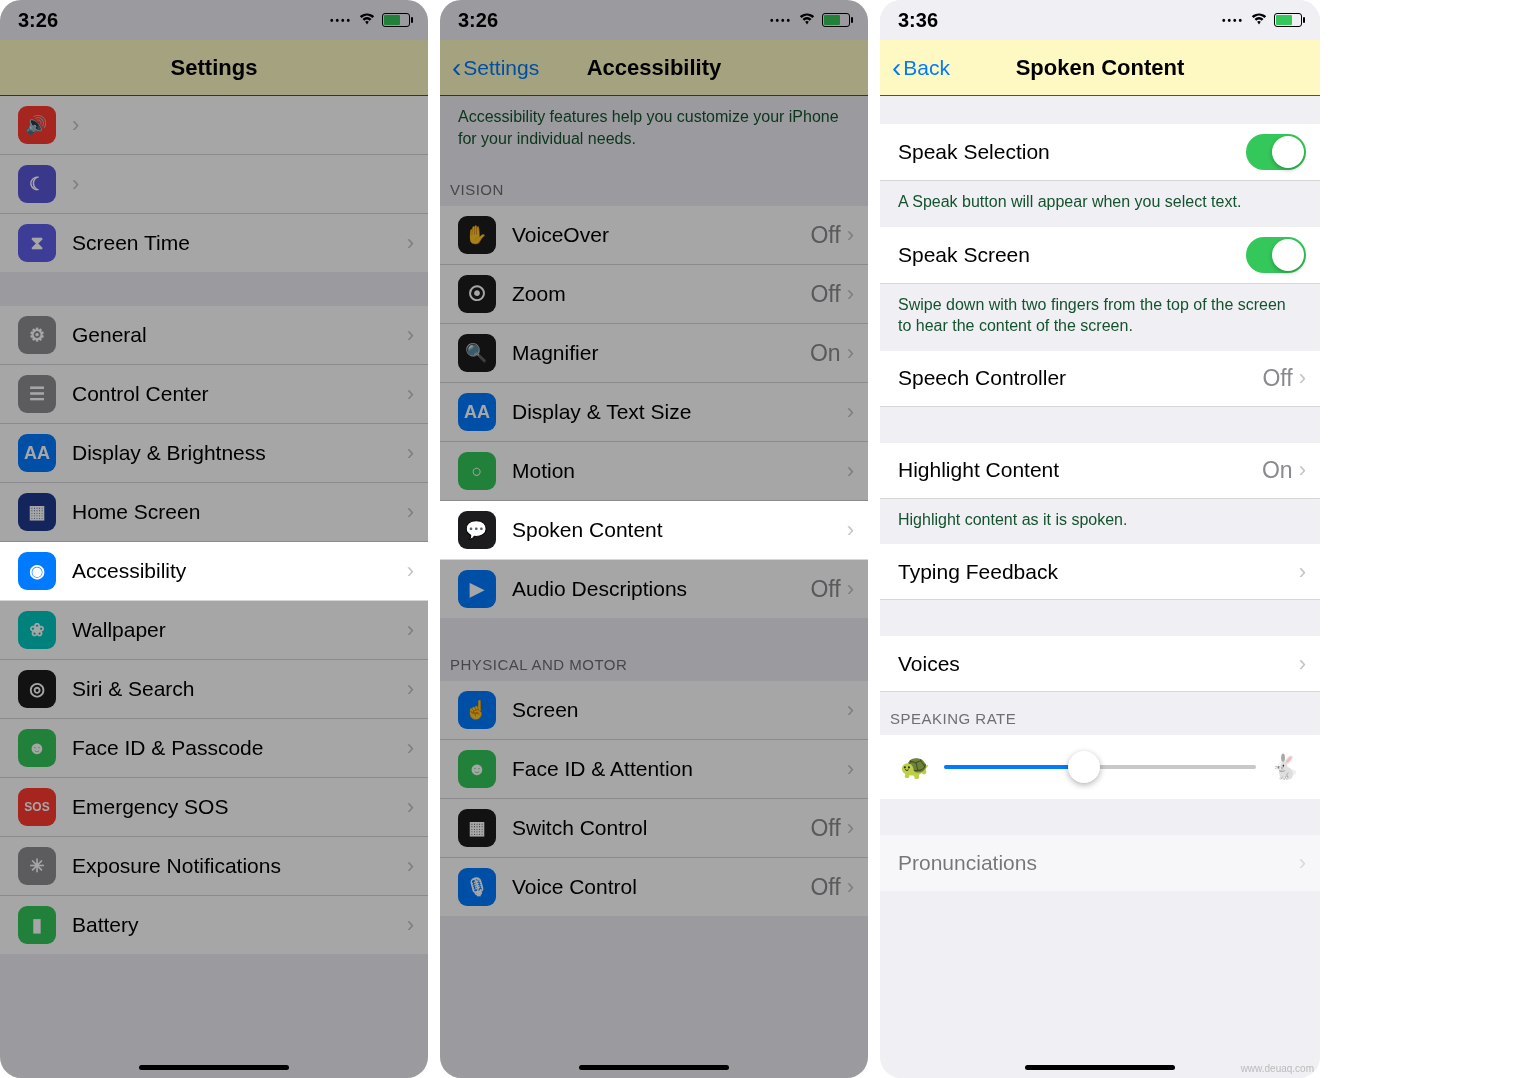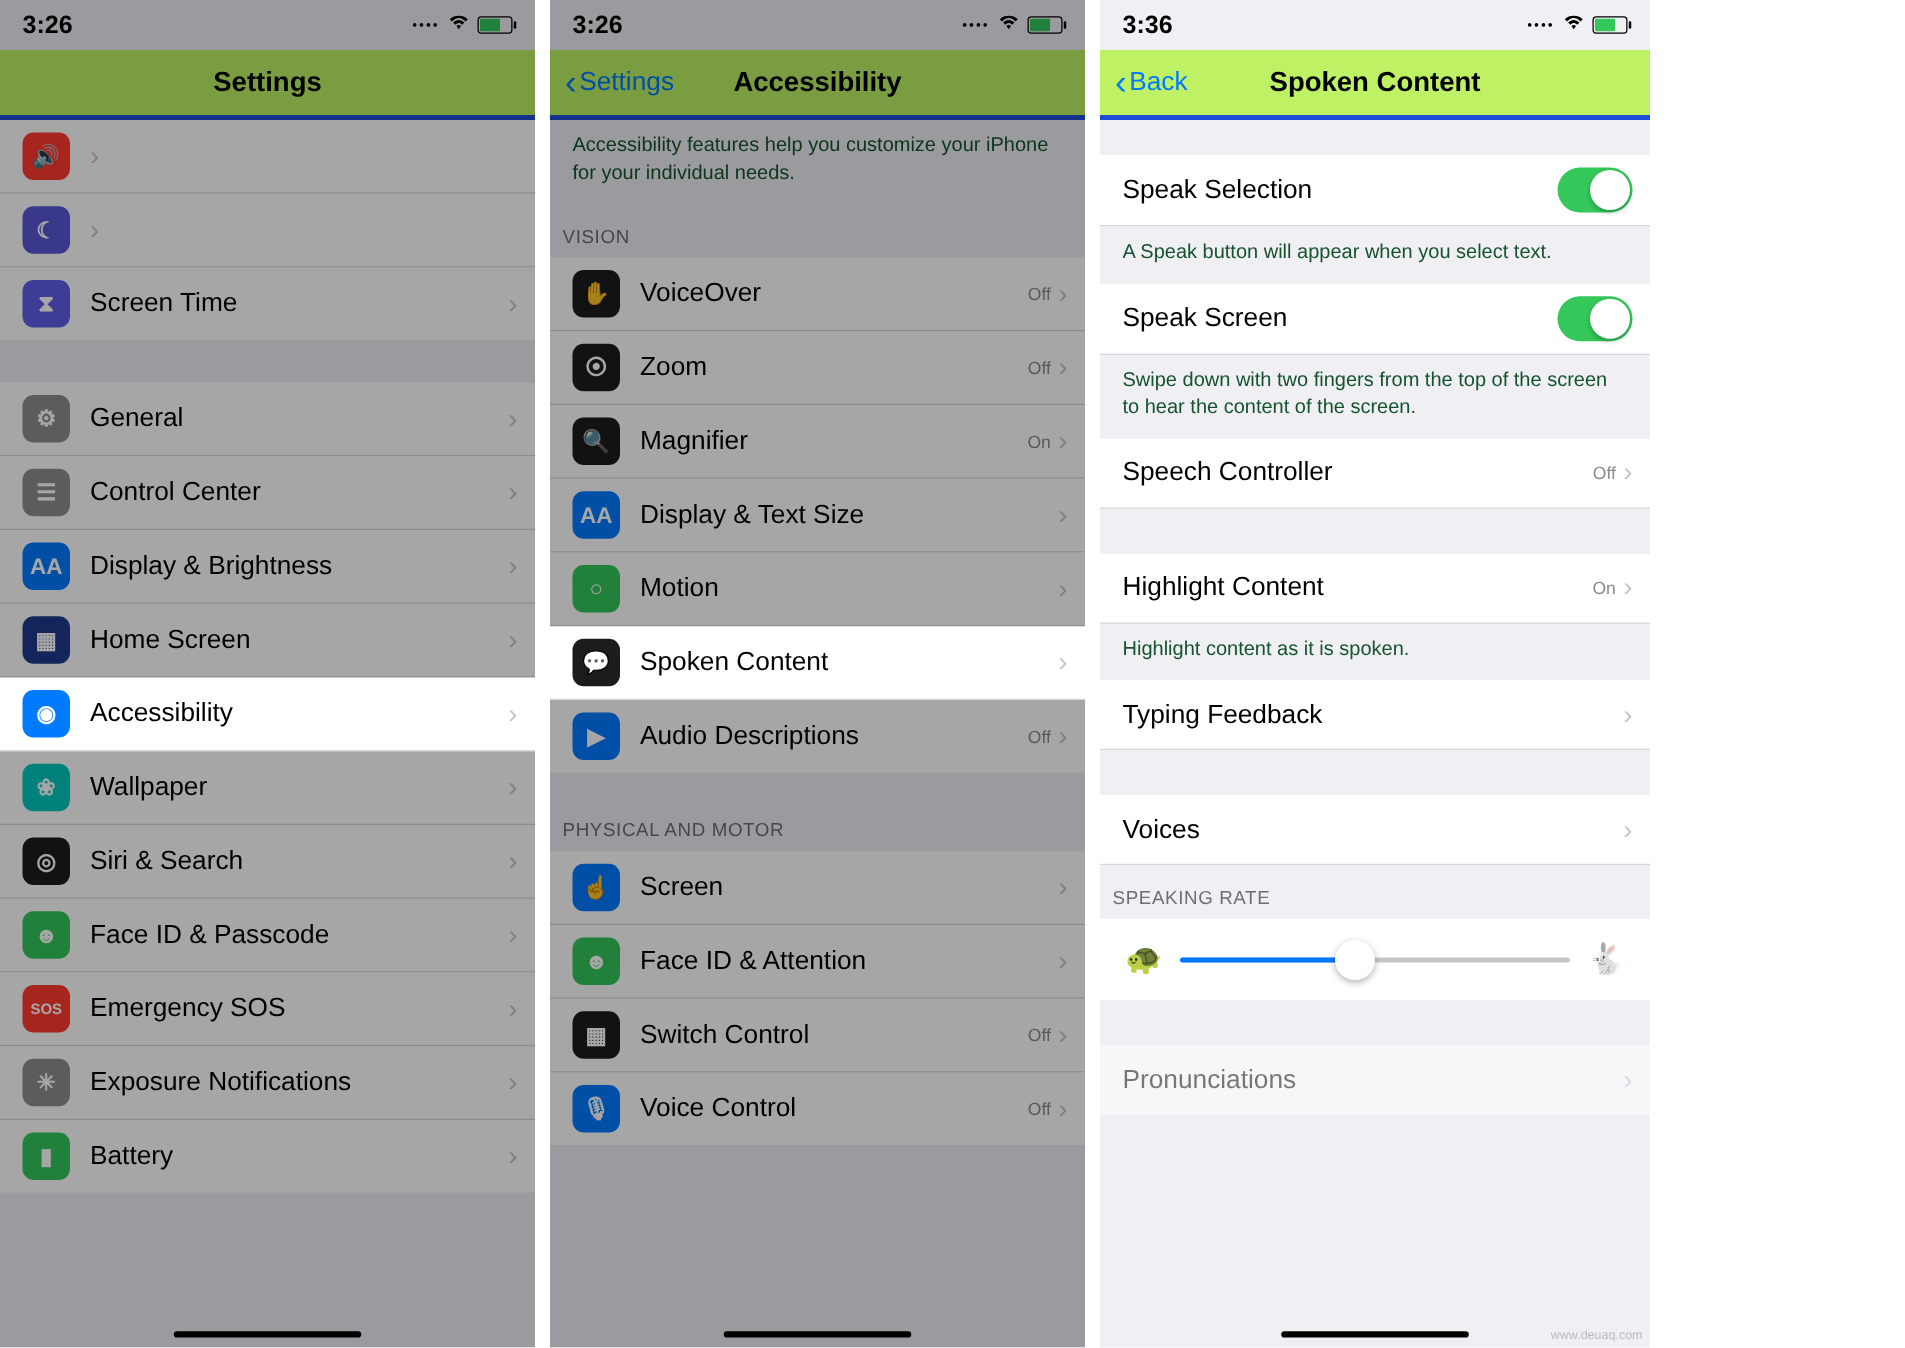--- a/index.html
+++ b/index.html
@@ -13,20 +13,21 @@
     padding: 0;
   }
   .phone {
     width: 428px;
     height: 1078px;
     background: #efeff4;
     overflow: hidden;
     position: relative;
     display: flex;
     flex-direction: column;
+    border-radius: 21px;
   }
   .phone.dim::after {
     content: "";
     position: absolute;
     inset: 0;
     background: rgba(0,0,0,0.35);
     pointer-events: none;
     z-index: 5;
   }
   
@@ -54,22 +55,22 @@
   }
   .batt .fill {
     position:absolute; left:1px; top:1px; bottom:1px;
     width: 60%; background:#34c759; border-radius:1px;
   }
   
   .navbar {
     height: 56px;
     display:flex; align-items:center; justify-content:center;
     position:relative;
-    background:#bef264;
-    border-bottom:4px solid #1d4ed8;
+    background:#fef9c3;
+    border-bottom:1px solid #1d4ed8;
   }
   .navbar .title { font-size:22px; font-weight:600; }
   .navbar .back {
     position:absolute; left:12px; top:0; bottom:0;
     display:flex; align-items:center;
     color:#007aff; font-size:21px;
   }
   .navbar .back .chev { font-size:28px; margin-right:2px; line-height:1; font-weight:300;}
   
   .scroll { flex:1; overflow:hidden; }
@@ -91,21 +92,21 @@
   }
   .row:last-child { border-bottom: none; }
   .row .icon {
     width:38px; height:38px; border-radius:9px;
     margin-right:16px;
     display:flex; align-items:center; justify-content:center;
     color:#fff; font-size:18px; font-weight:600;
     flex-shrink:0;
   }
   .row .label { font-size:21px; flex:1; color:#000; }
-  .row .value { font-size:14px; color:#8a8a8e; margin-right:6px; }
+  .row .value { font-size:23px; color:#8a8a8e; margin-right:6px; }
   .row .chevron { color:#c5c5c9; font-size:22px; }
   .row.highlight { z-index:10; position:relative; }
   
   .toggle {
     width:60px; height:36px; border-radius:18px;
     background:#e5e5ea; position:relative;
   }
   .toggle.on { background:#34c759; }
   .toggle .knob {
     position:absolute; top:2px; width:32px; height:32px;

